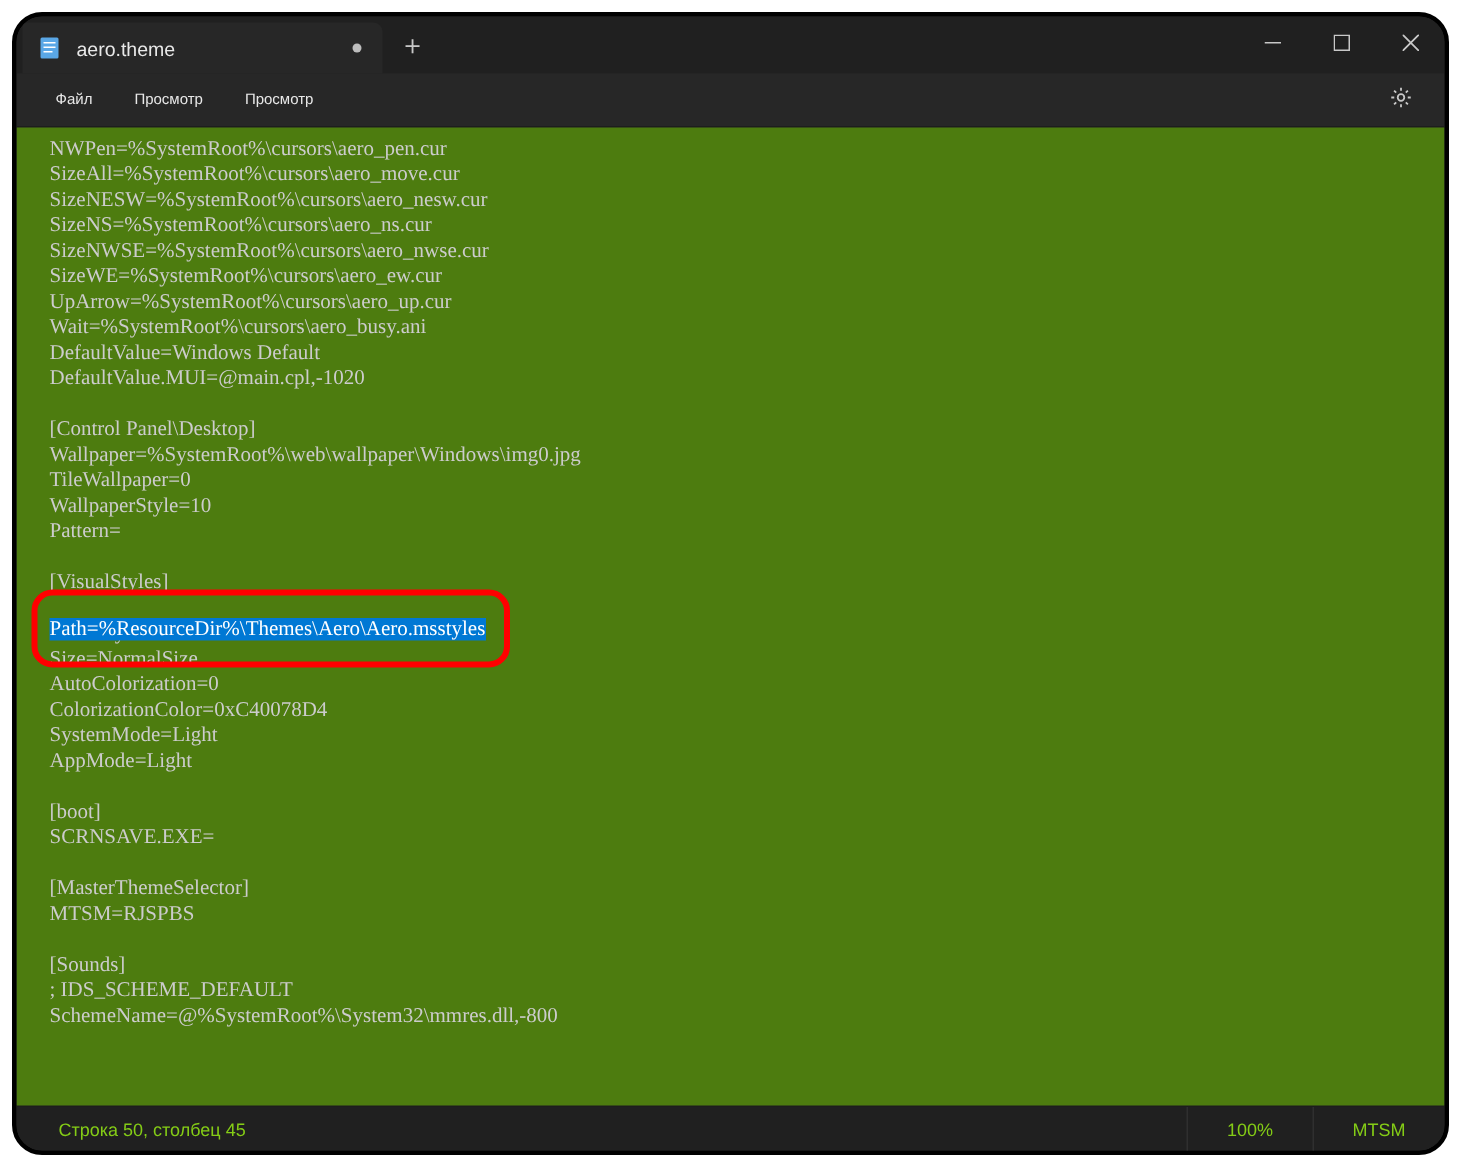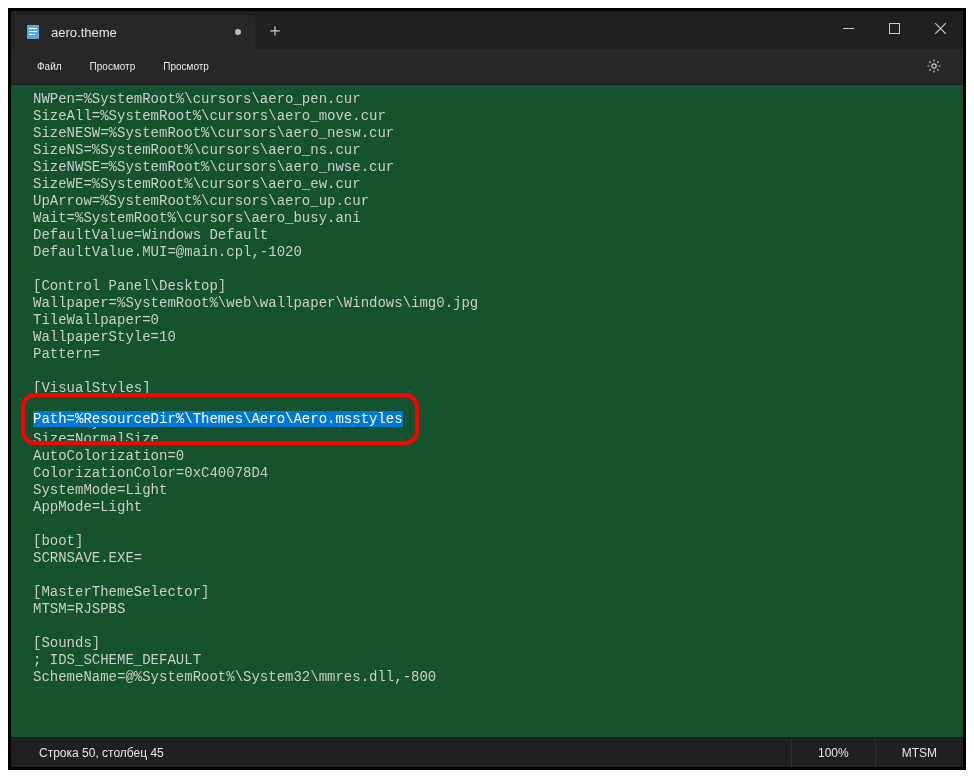--- a/index.html
+++ b/index.html
@@ -11,21 +11,21 @@
     overflow: hidden;
     position: relative;
   }
   .window {
     position: absolute;
     top: 8px;
     left: 8px;
     right: 8px;
     bottom: 8px;
     background: #272727;
-    border-radius: 0;
+    border-radius: 20px;
     overflow: hidden;
     display: flex;
     flex-direction: column;
     border: 3px solid #000;
   }
   .titlebar {
     height: 38px;
     background: #202020;
     display: flex;
     align-items: stretch;
@@ -77,23 +77,23 @@
   }
   .menu-item { padding: 6px 14px; border-radius: 4px; }
   .menu-spacer { flex: 1; }
   .settings-btn {
     width: 34px; height: 28px; display: flex; align-items: center; justify-content: center;
     color: #c8c8c8;
   }
   .settings-btn svg { width: 16px; height: 16px; }
   .editor {
     flex: 1;
-    background: #14532d;
+    background: #4d7c0f;
     color: #cccccc;
-    font-family: Liberation Mono, monospace;
+    font-family: Liberation Serif, serif;
     font-size: 14px;
     line-height: 17px;
     padding: 6px 0 6px 22px;
     overflow: hidden;
     white-space: pre;
     position: relative;
   }
   .code-line { height: 17px; }
   .highlight-wrap {
     position: relative;
@@ -110,21 +110,21 @@
     border: 4px solid #ff0000;
     border-radius: 14px;
     pointer-events: none;
   }
   .statusbar {
     height: 30px;
     background: #202020;
     border-top: 1px solid #1d1d1d;
     display: flex;
     align-items: center;
-    color: #e5e5e5;
+    color: #84cc16;
     font-size: 12px;
   }
   .status-left { padding: 0 28px; flex: 1; }
   .status-right { display: flex; }
   .status-cell {
     padding: 0 26px;
     border-left: 1px solid #2f2f2f;
     height: 30px;
     display: flex;
     align-items: center;

